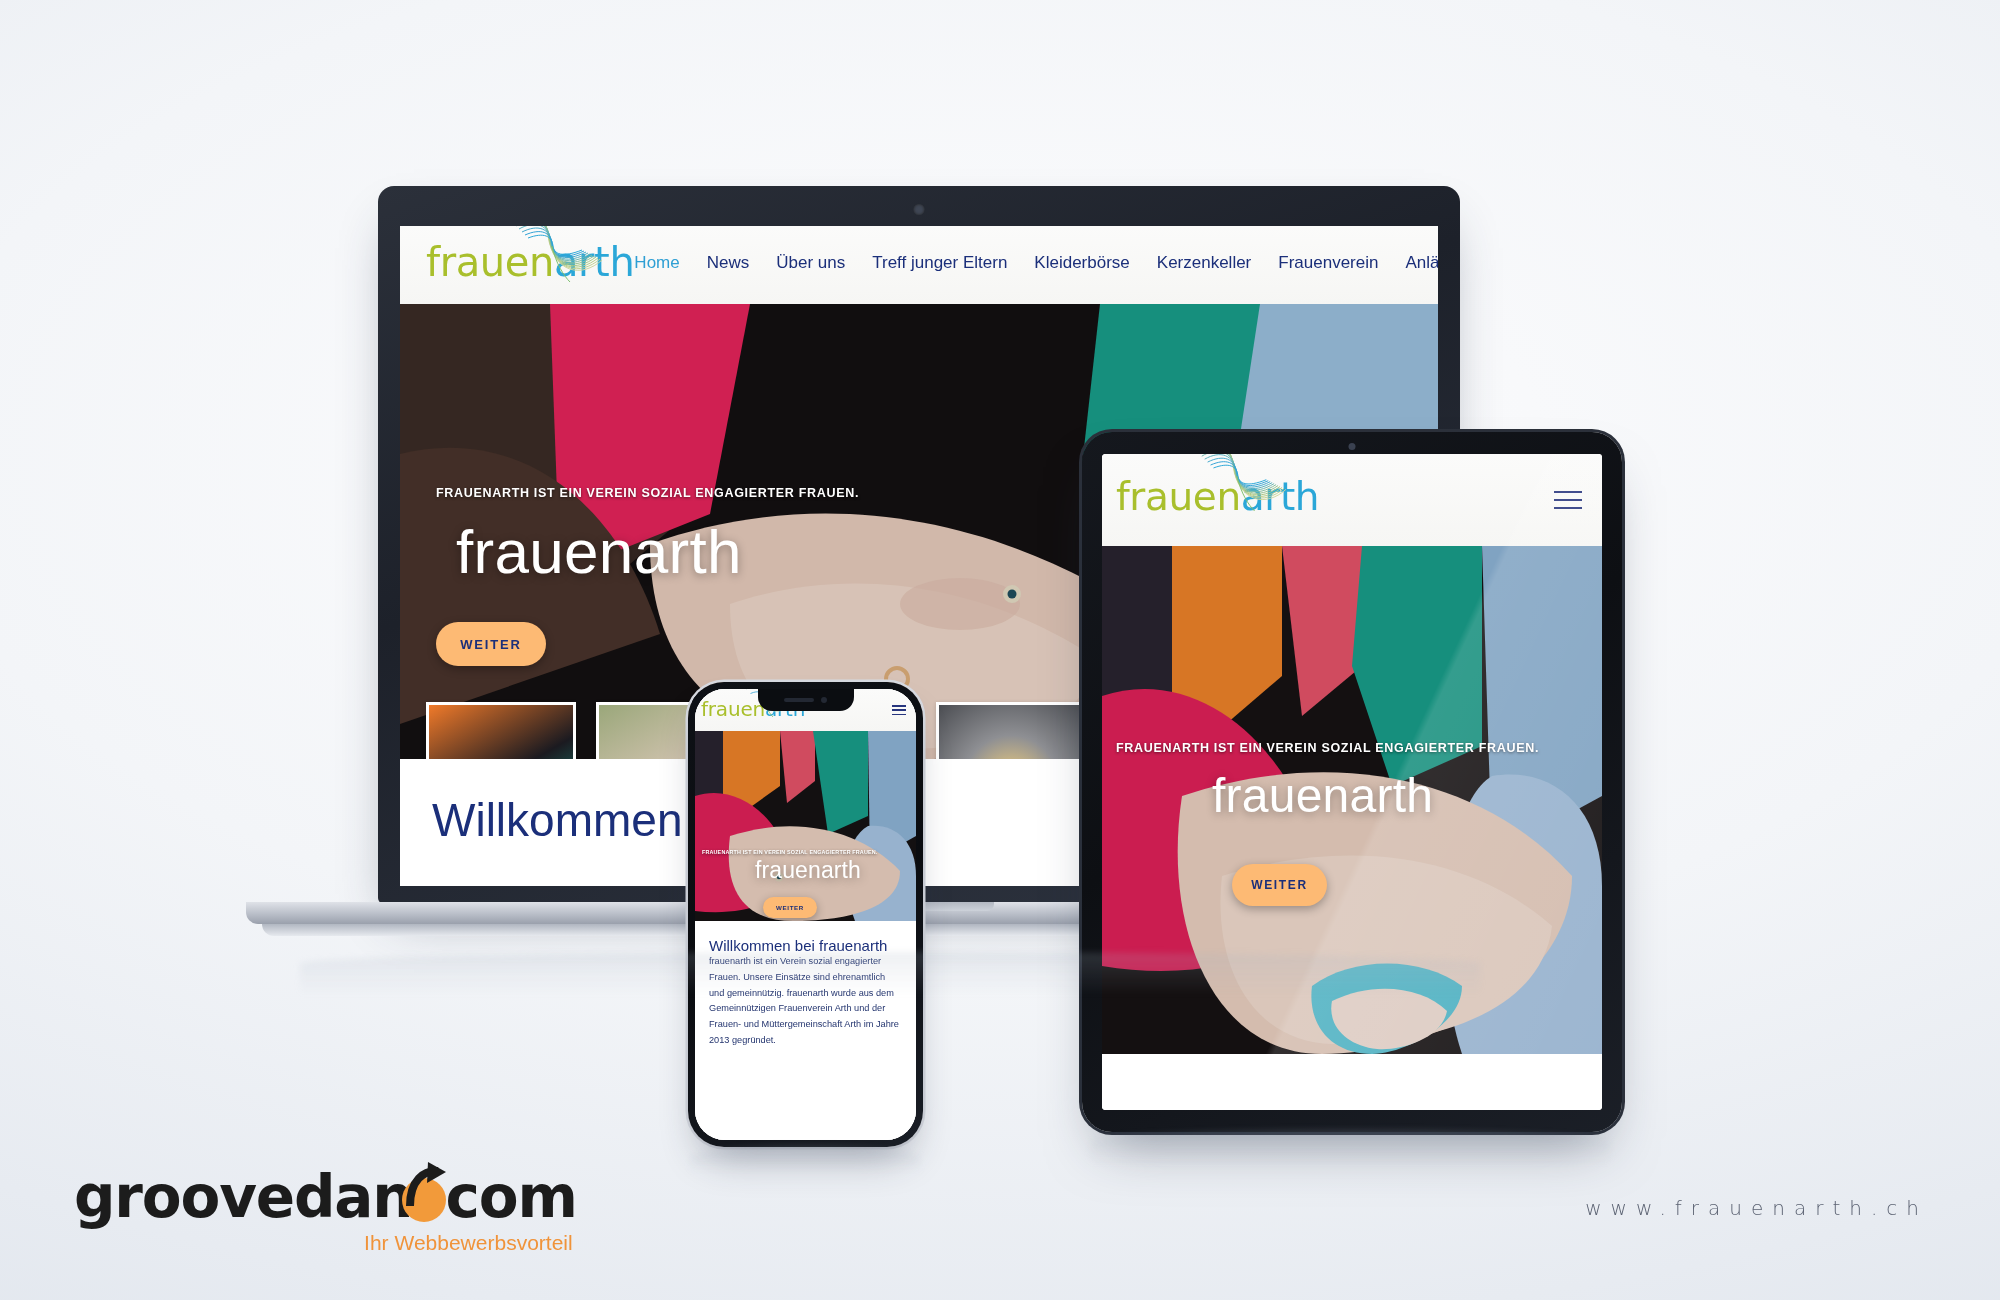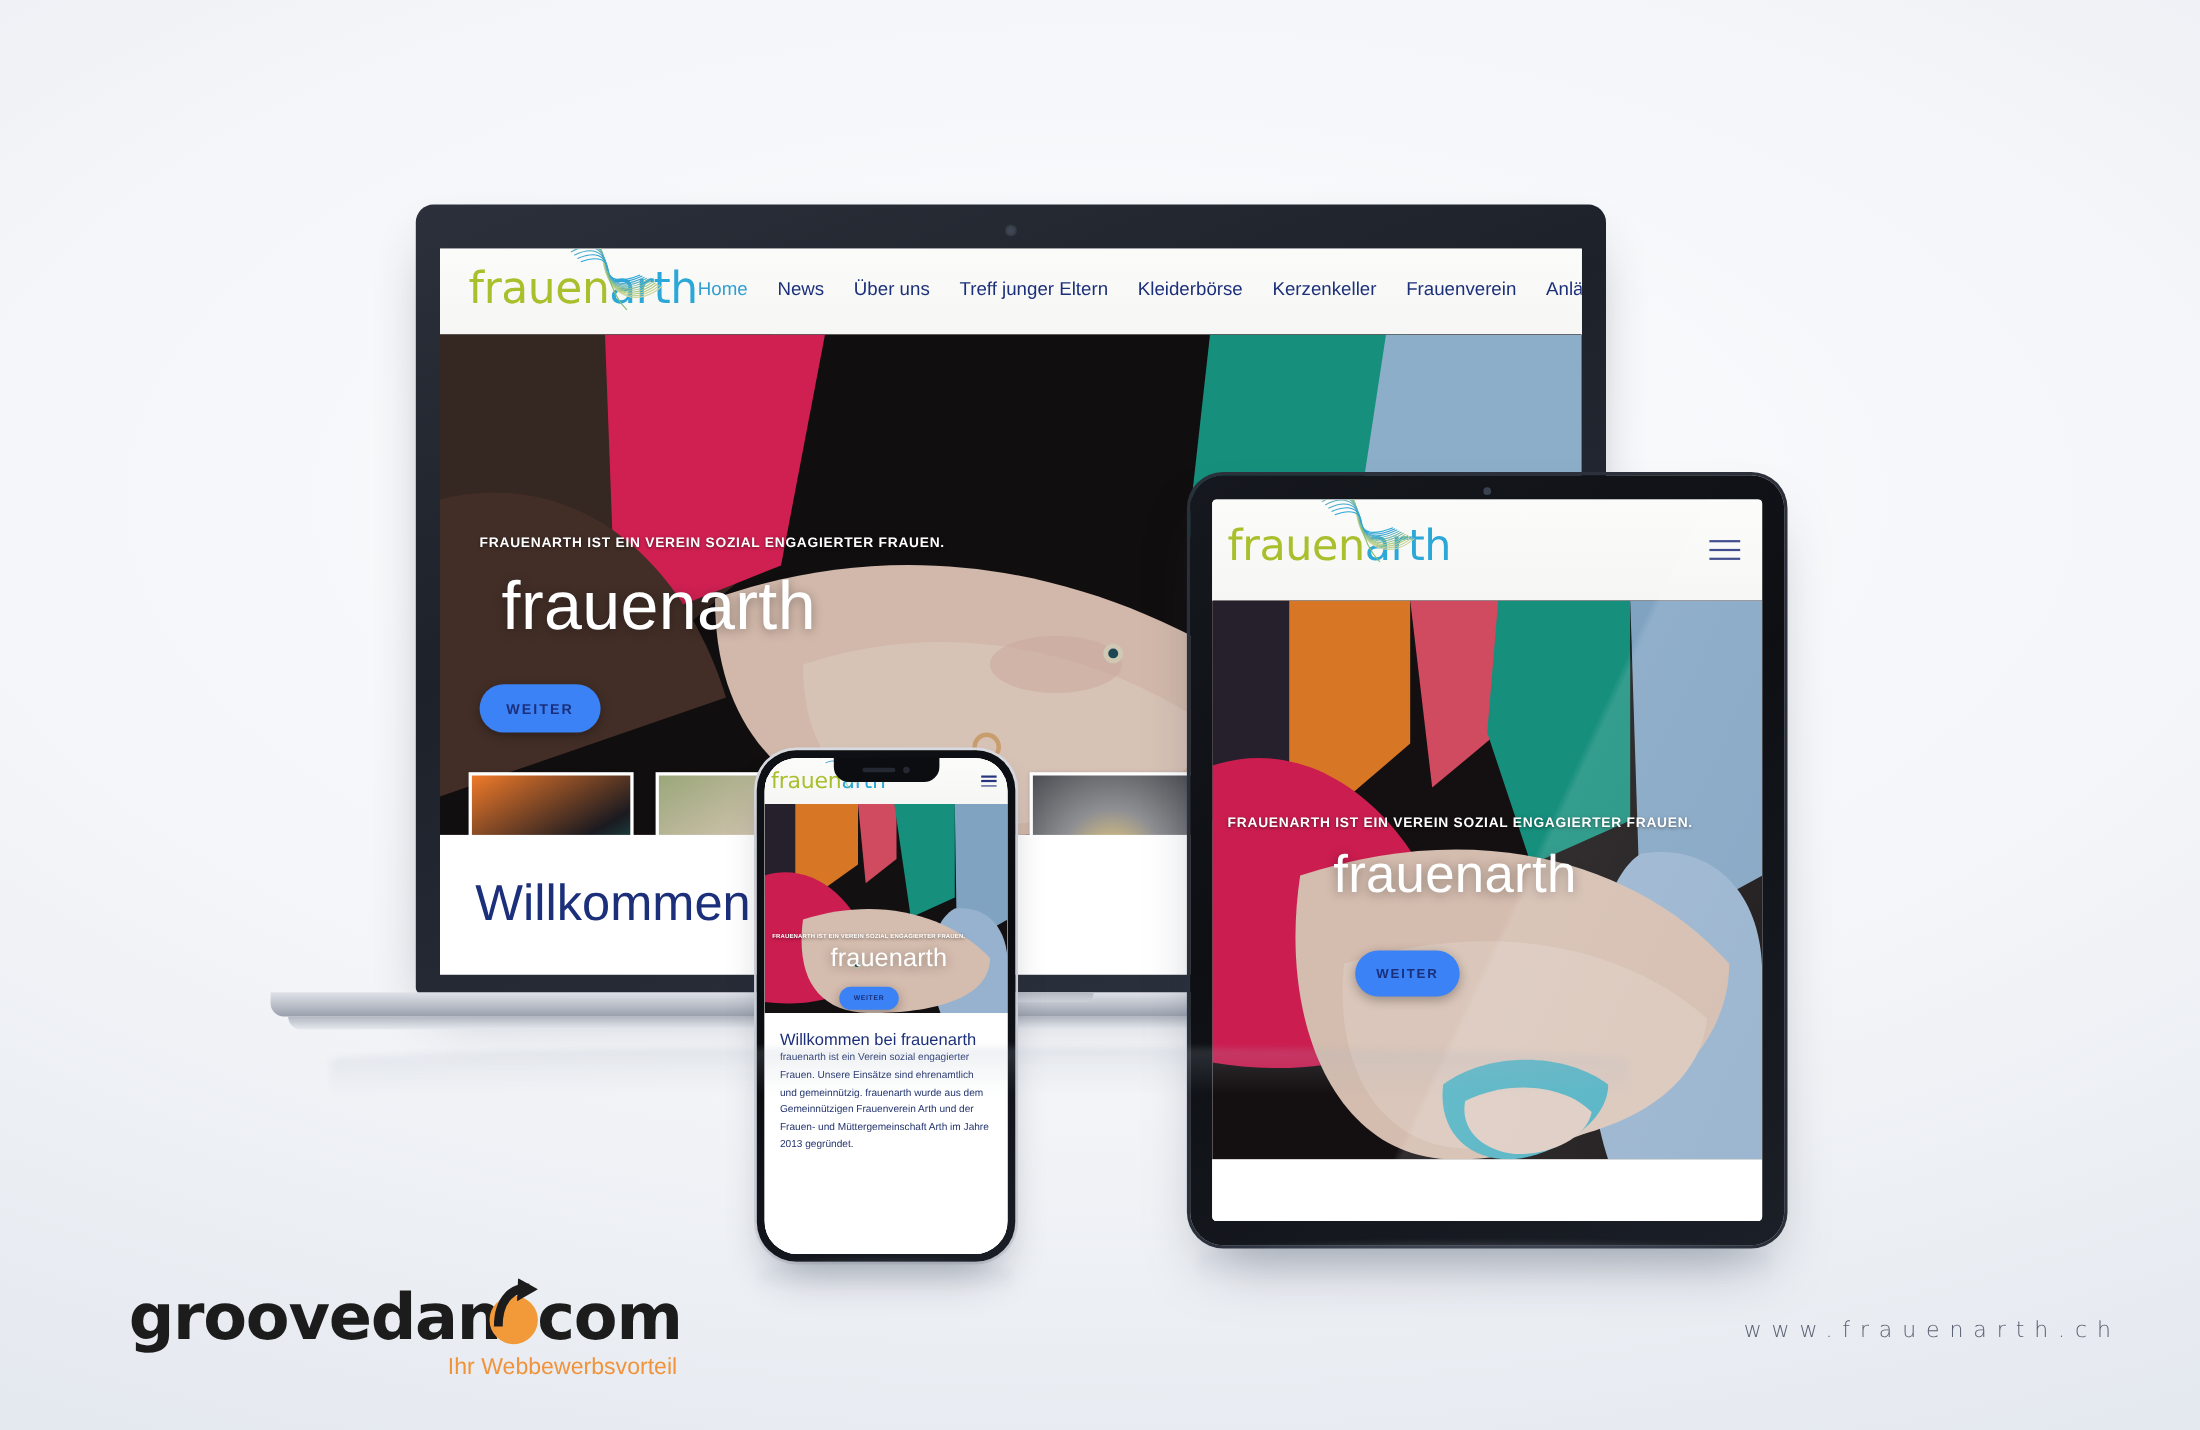--- a/index.html
+++ b/index.html
@@ -31,21 +31,21 @@
 
   
   .hero { position:relative; overflow:hidden; background:#120d0e; }
   .hero .photo { position:absolute; inset:0; }
   .hero .tagline {
     position:absolute; color:#fff; font-weight:700; letter-spacing:.055em;
     text-shadow:0 1px 3px rgba(0,0,0,.55); white-space:nowrap;
   }
   .hero .bigword { position:absolute; color:#fff; font-weight:400; letter-spacing:.005em; text-shadow:0 2px 10px rgba(0,0,0,.35);margin-left:24px; }
   .btn-weiter {
-    position:absolute; background:#3b82f6; color:#1b2f7a; border-radius:999px;
+    position:absolute; background:#fdba74; color:#1b2f7a; border-radius:999px;
     display:flex; align-items:center; justify-content:center; font-weight:700;
     letter-spacing:.14em; box-shadow:0 3px 10px rgba(0,0,0,.3); border:none;
   }
   .below { background:#fff; position:relative; }
   .below h2 { color:#1b2f7a; font-weight:400; white-space:nowrap; }
   .below p { color:#24356f; }
 
   
   .thumbs { position:absolute; display:flex; }
   .thumb { background:#fff; box-shadow:0 1px 4px rgba(0,0,0,.18); padding:3px; }
@@ -137,21 +137,21 @@
   #phone .below { height:219px; padding:16px 14px 0 14px; }
   #phone .below h2 { font-size:15px; font-weight:400; }
   #phone .below p { font-size:9.2px; line-height:1.72; }
 
   
   .refl { position:absolute; pointer-events:none;
     background:linear-gradient(180deg, rgba(170,180,195,.20), rgba(170,180,195,0) 75%);
     filter:blur(3px); border-radius:50%/12px; }
 
   
-  #brand { position:absolute; left:74px; top:1168px;margin-left:43px; }
+  #brand { position:absolute; left:74px; top:1168px; }
   .brand-row { display:flex; align-items:baseline; font-family:"DejaVu Sans", sans-serif;
     font-weight:bold; font-size:58px; color:#1c1c1c; letter-spacing:-.02em; line-height:1; }
   .brand-dot { position:relative; display:inline-block; width:46px; height:46px; margin:0 -3px 0 -10px;
     align-self:center; }
   .brand-dot .circ { position:absolute; left:0; top:4px; width:44px;height:44px;border-radius:50%;background:#f29a3a; }
   .brand-dot svg { position:absolute; left:2px; top:-12px; }
   .brand-tag { text-align:right; color:#f0933a; font-size:21px; margin-top:5px; padding-right:4px; }
 
   #url { position:absolute; right:72px; top:1196px; color:#5b6272; font-size:20px; letter-spacing:.45em;
     font-family:"DejaVu Sans", sans-serif; font-weight:300; }

